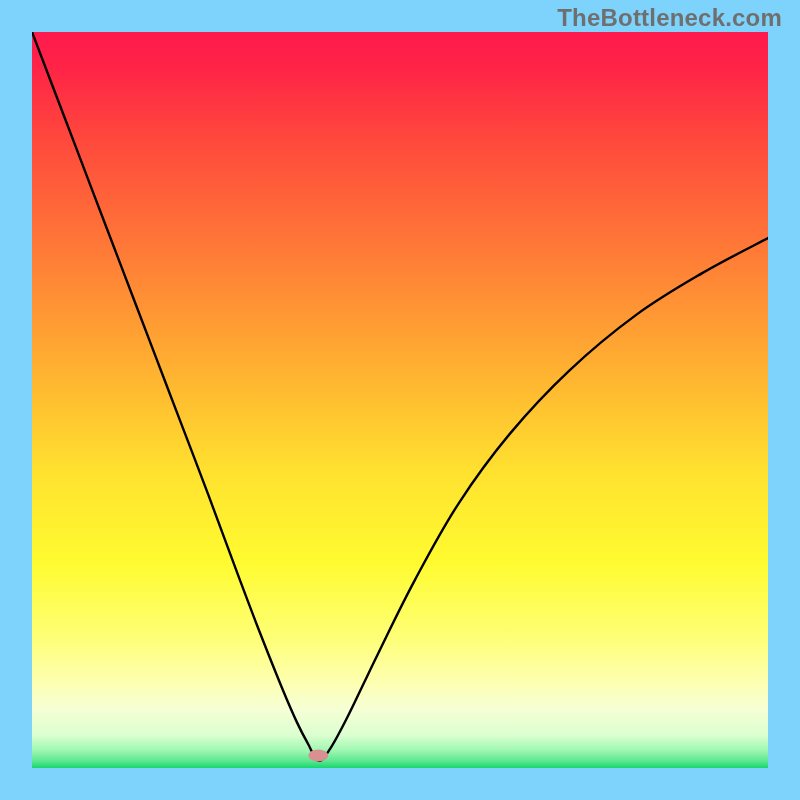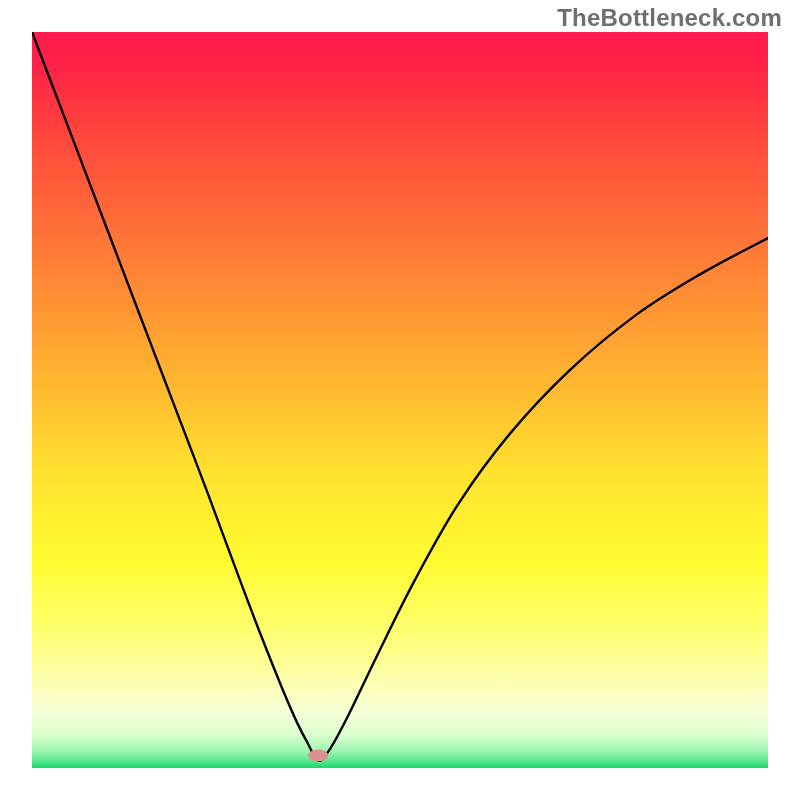--- a/index.html
+++ b/index.html
@@ -10,21 +10,21 @@
     overflow: hidden;
     background: #000;
     font-family: Arial, Helvetica, sans-serif;
   }
   .frame {
     position: absolute;
     left: 0;
     top: 0;
     width: 800px;
     height: 800px;
-    background: #ffffff;
+    background: #7dd3fc;
   }
   .plot {
     position: absolute;
     box-sizing: border-box;
   }
   .watermark {
     position: absolute;
     font-weight: 600;
     color: #6f6f6f;
     font-size: 24px;

